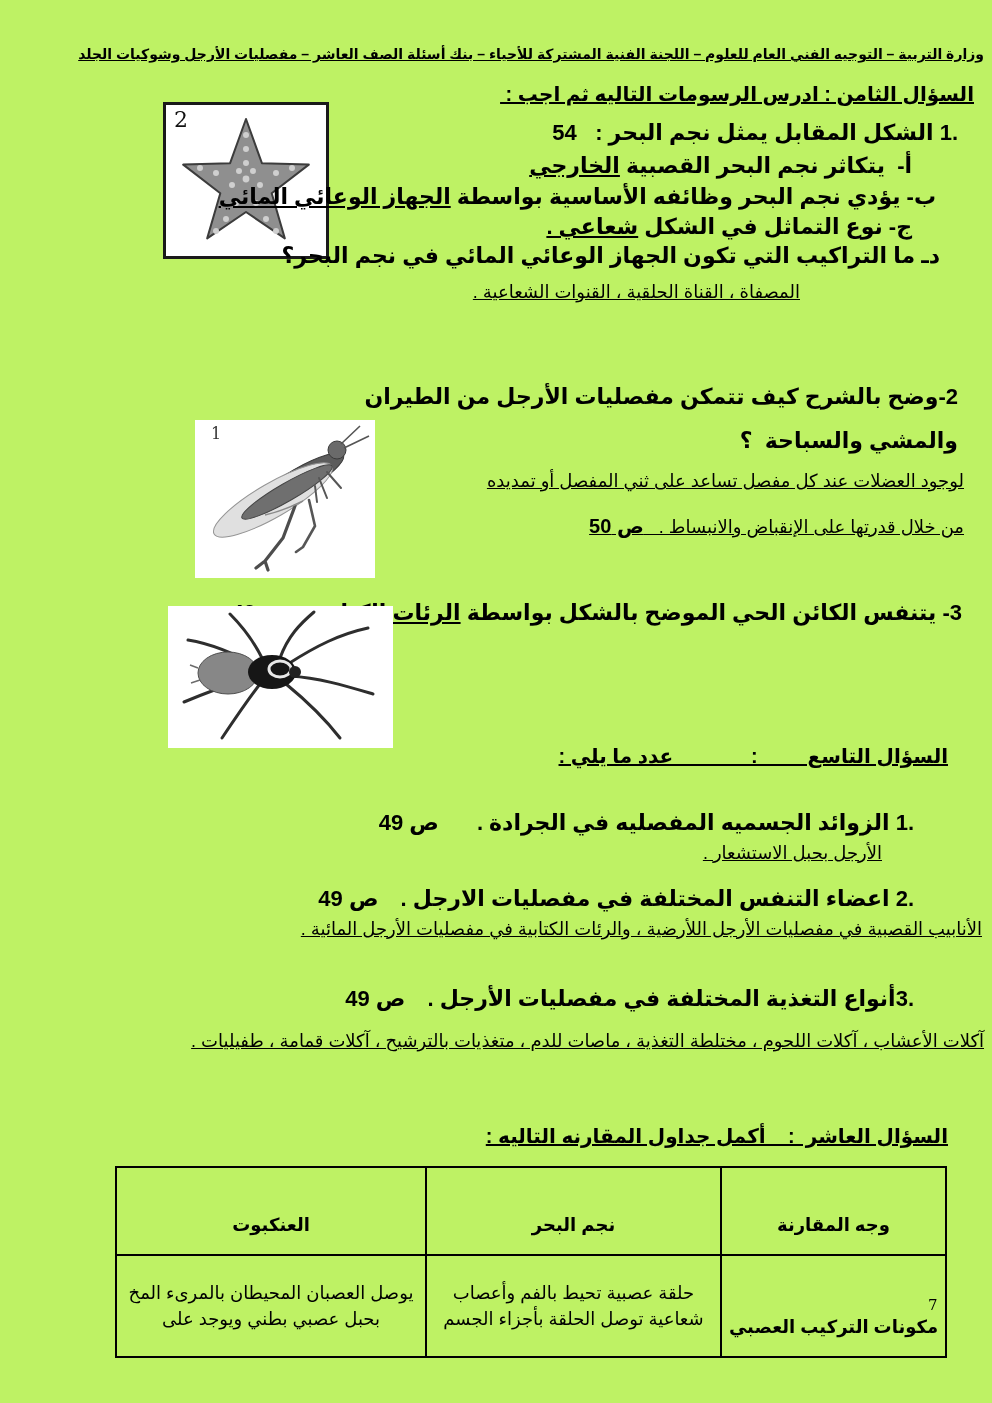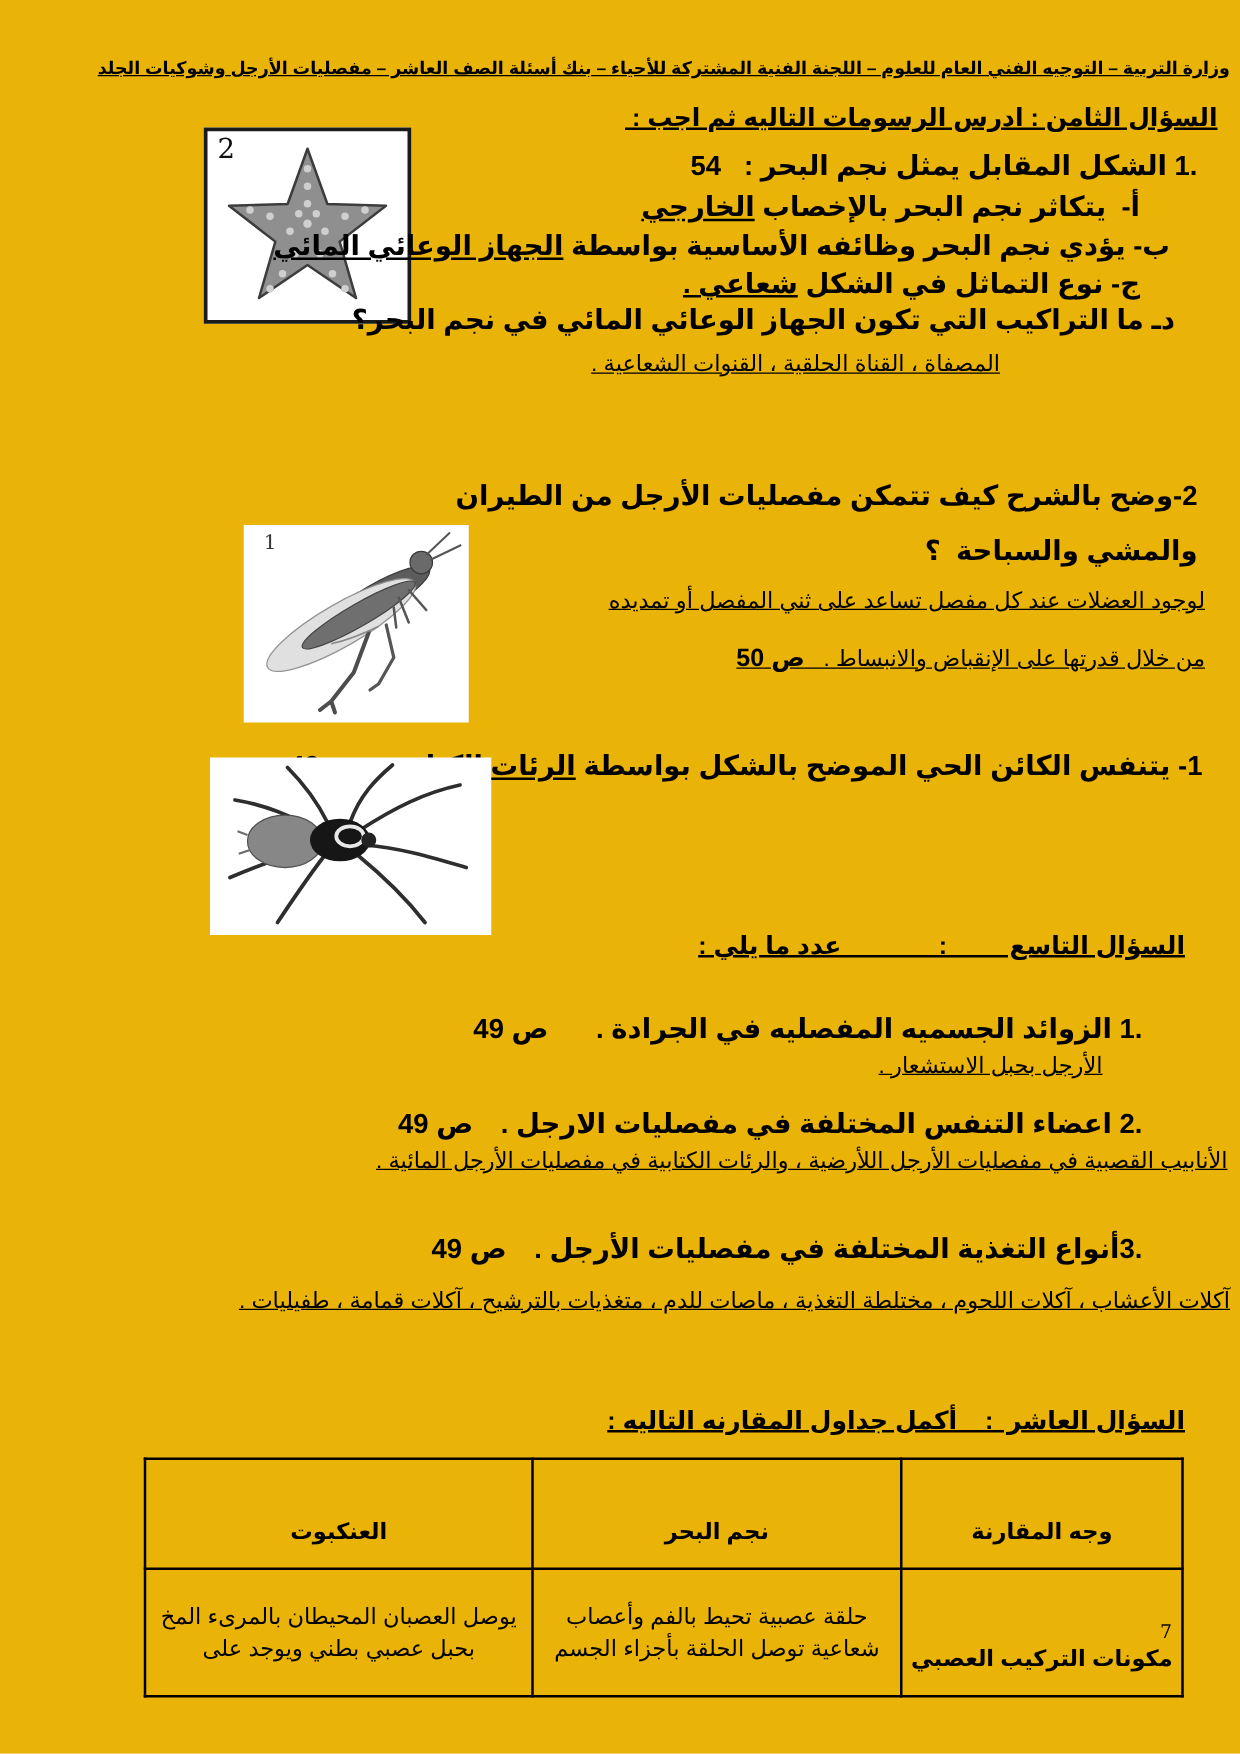--- a/index.html
+++ b/index.html
@@ -1,19 +1,19 @@
 <!DOCTYPE html>
 <html lang="ar" dir="rtl"><head>
 <meta charset="utf-8">
 <style>
   html,body{margin:0;padding:0;background:#ffffff;}
   .page{
     position:relative;
     width:992px;height:1403px;
-    background:#eab308;
+    background:#bef264;
     font-family:"Liberation Sans","DejaVu Sans",sans-serif;
     color:#000;
     direction:rtl;
     overflow:hidden;
   }
   .abs{position:absolute;}
   .hdr{
     top:46px;right:8px;left:80px;
     text-align:center;
     font-size:14px;font-weight:bold;
@@ -98,21 +98,21 @@
           <circle cx="60" cy="114" r="3"></circle>
           <circle cx="50" cy="126" r="3"></circle>
         <circle cx="73" cy="66" r="3"></circle>
           <circle cx="87" cy="66" r="3"></circle>
       </g>
     </svg>
   </div>
 
   <div class="abs q" style="top:120px;right:34px;"><span class="num">1.</span><span> الشكل المقابل يمثل نجم البحر :   </span><span>54</span></div>
 
-  <div class="abs q" style="top:153px;right:80px;"><span>أ-  يتكاثر نجم البحر بالإخصاب </span><span class="u2">الخارجي</span></div>
+  <div class="abs q" style="top:153px;right:80px;"><span>أ-  يتكاثر نجم البحر القصبية </span><span class="u2">الخارجي</span></div>
 
   <div class="abs q" style="top:184px;right:56px;"><span>ب- يؤدي نجم البحر وظائفه الأساسية بواسطة </span><span class="u2">الجهاز الوعائي المائي</span></div>
 
   <div class="abs q" style="top:214px;right:80px;"><span>ج- نوع التماثل في الشكل </span><span class="u2">شعاعي .</span></div>
 
   <div class="abs a" style="top:281px;right:192px;">المصفاة ، القناة الحلقية ، القنوات الشعاعية .</div>
 
   <div class="abs q" style="top:243px;right:52px;"><span>دـ ما التراكيب التي تكون الجهاز الوعائي المائي في نجم البحر؟</span></div>
 
   <div class="abs q" style="top:384px;right:34px;">2-وضح بالشرح كيف تتمكن مفصليات الأرجل من الطيران</div>
@@ -129,21 +129,21 @@
       <path d="M100,86 L88,118 L70,141 M70,141 l-9,7 M70,141 l3,9" stroke="#4d4d4d" stroke-width="3.2" fill="none" stroke-linecap="round"></path>
       <path d="M114,80 L120,106 L108,127 M108,127 l-7,5" stroke="#565656" stroke-width="2.6" fill="none" stroke-linecap="round"></path>
       <path d="M124,58 l8,20 M132,52 l14,16 M120,66 l2,16" stroke="#565656" stroke-width="2" fill="none" stroke-linecap="round"></path>
       <path d="M70,95 q18,-4 38,-14" stroke="#8a8a8a" stroke-width="1.4" fill="none"></path>
     </svg>
   </div>
 
   <div class="abs a" style="top:470px;right:28px;">لوجود العضلات عند كل مفصل تساعد على ثني المفصل أو تمديده</div>
   <div class="abs a" style="top:514px;right:28px;"><span>من خلال قدرتها على الإنقباض والانبساط .   </span><span class="ref" style="font-size:20px;">ص 50</span></div>
 
-  <div class="abs q" style="top:600px;right:30px;"><span>1- يتنفس الكائن الحي الموضح بالشكل بواسطة </span><span class="u2">الرئات الكتابية .</span><span> ص 49</span></div>
+  <div class="abs q" style="top:600px;right:30px;"><span>3- يتنفس الكائن الحي الموضح بالشكل بواسطة </span><span class="u2">الرئات الكتابية .</span><span> ص 49</span></div>
 
   <div class="abs fig" style="left:168px;top:606px;width:225px;height:142px;">
     <svg width="225" height="142" viewBox="0 0 225 142">
       <g stroke="#2e2e2e" stroke-width="3" fill="none" stroke-linecap="round">
         <path d="M112,52 C120,30 132,18 146,6"></path>
         <path d="M120,58 C148,40 172,28 200,22"></path>
         <path d="M122,70 C152,72 178,80 205,88"></path>
         <path d="M118,78 C140,96 158,114 172,132"></path>
         <path d="M94,52 C84,32 74,20 62,8"></path>
         <path d="M88,60 C64,46 44,38 20,34"></path>

